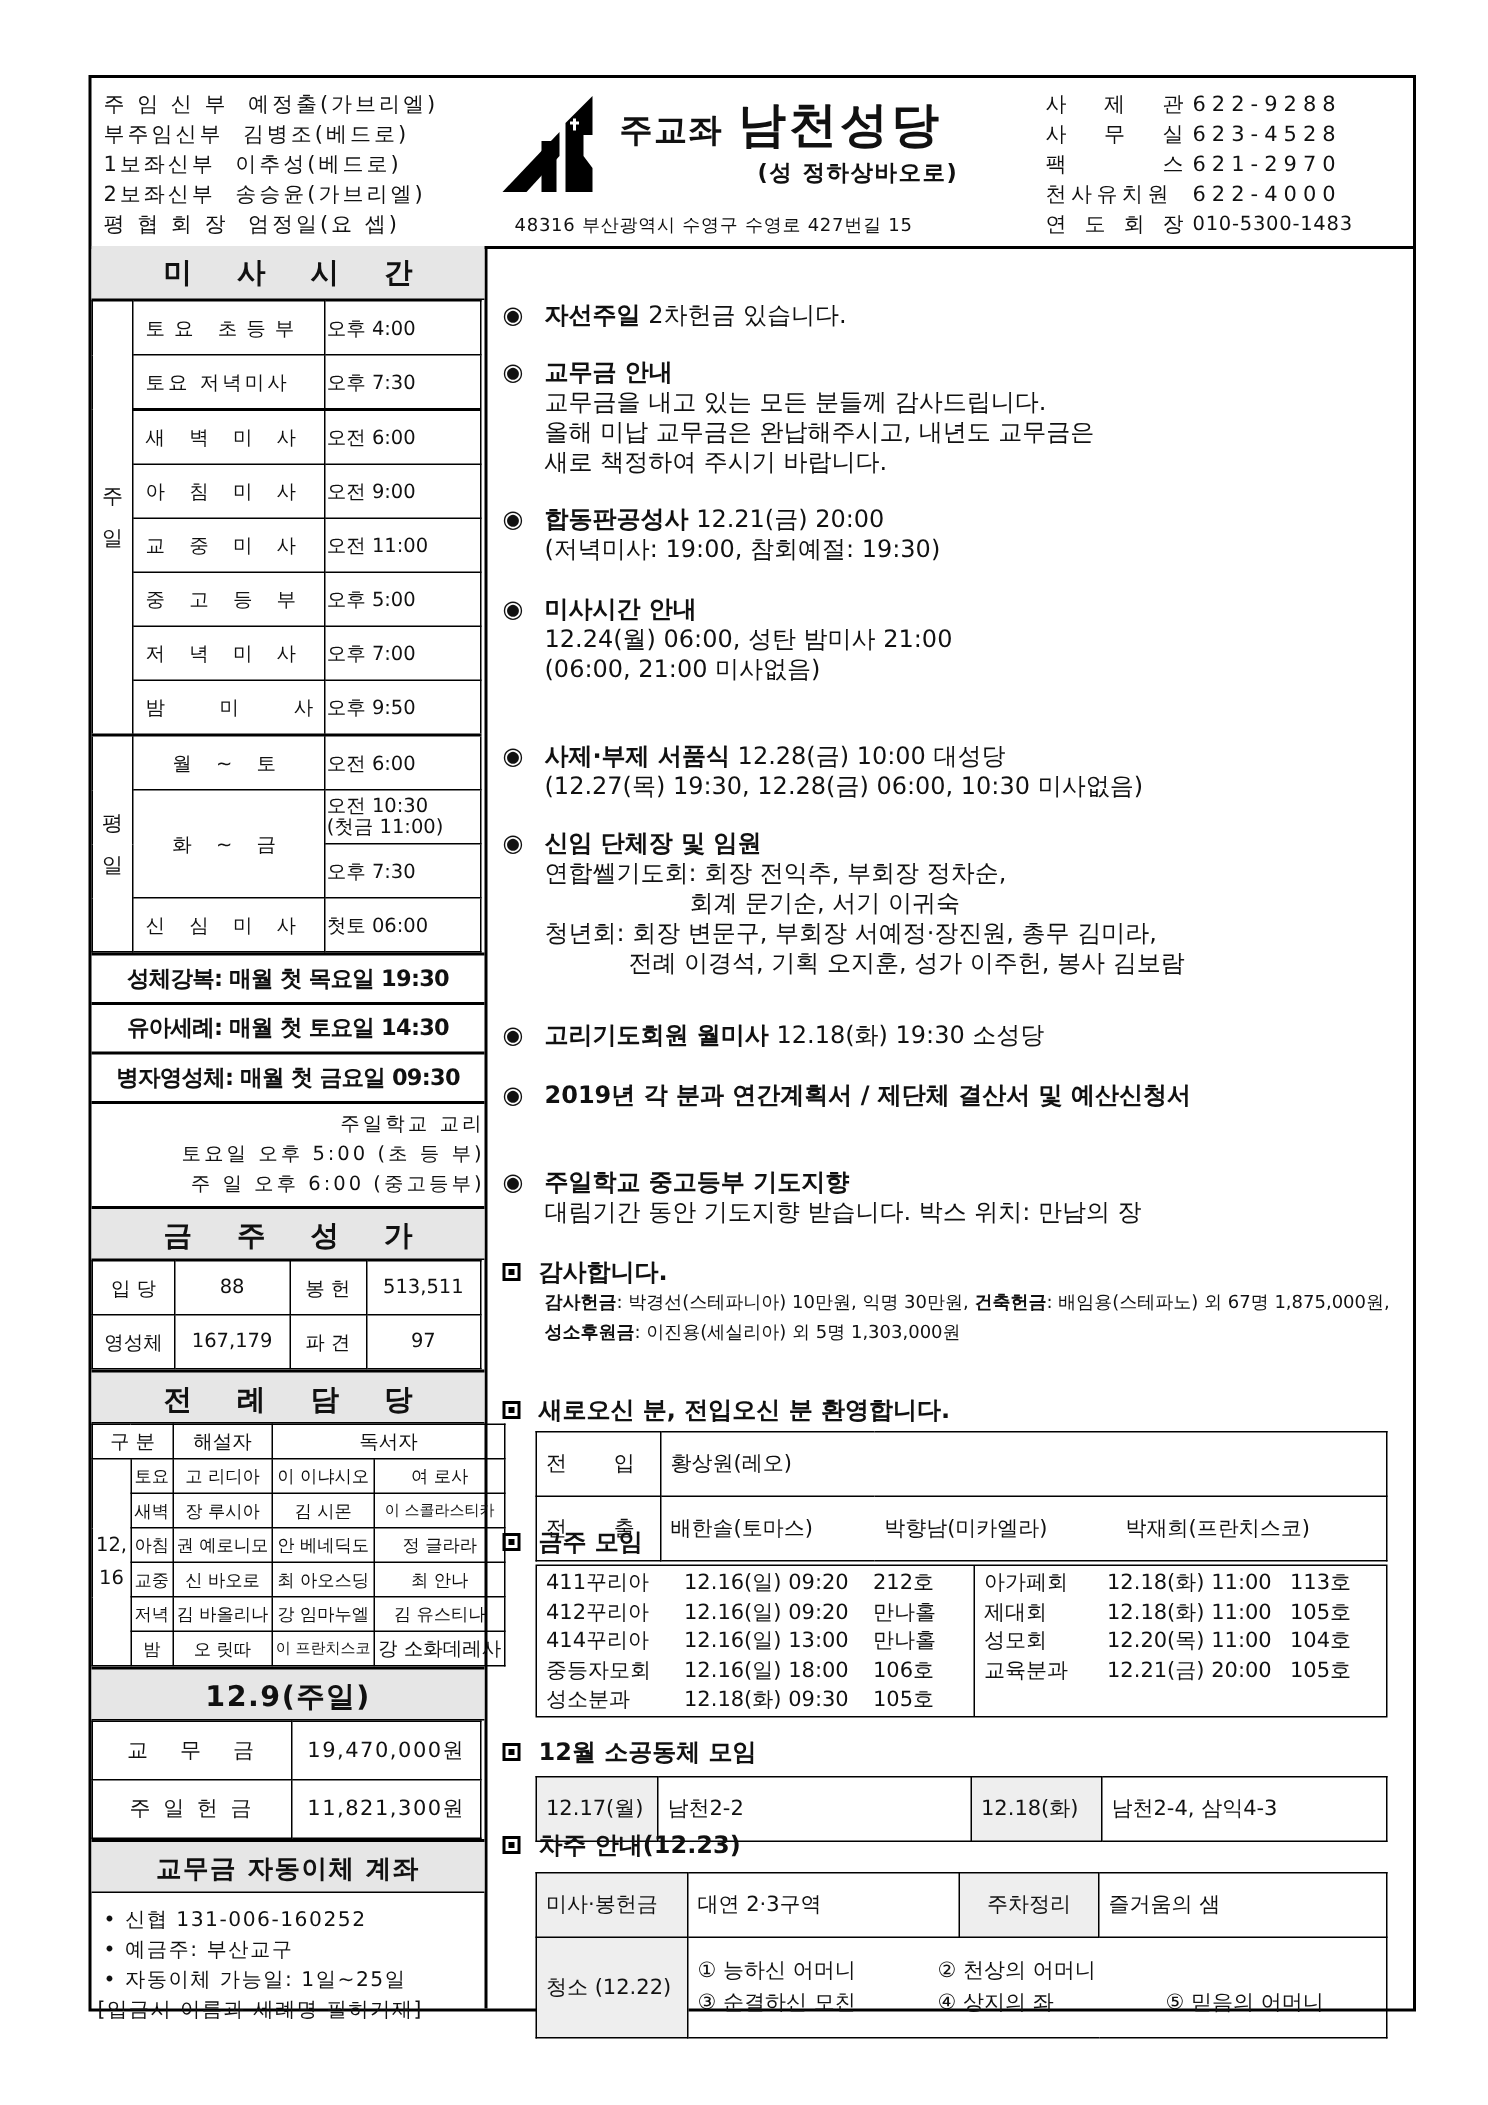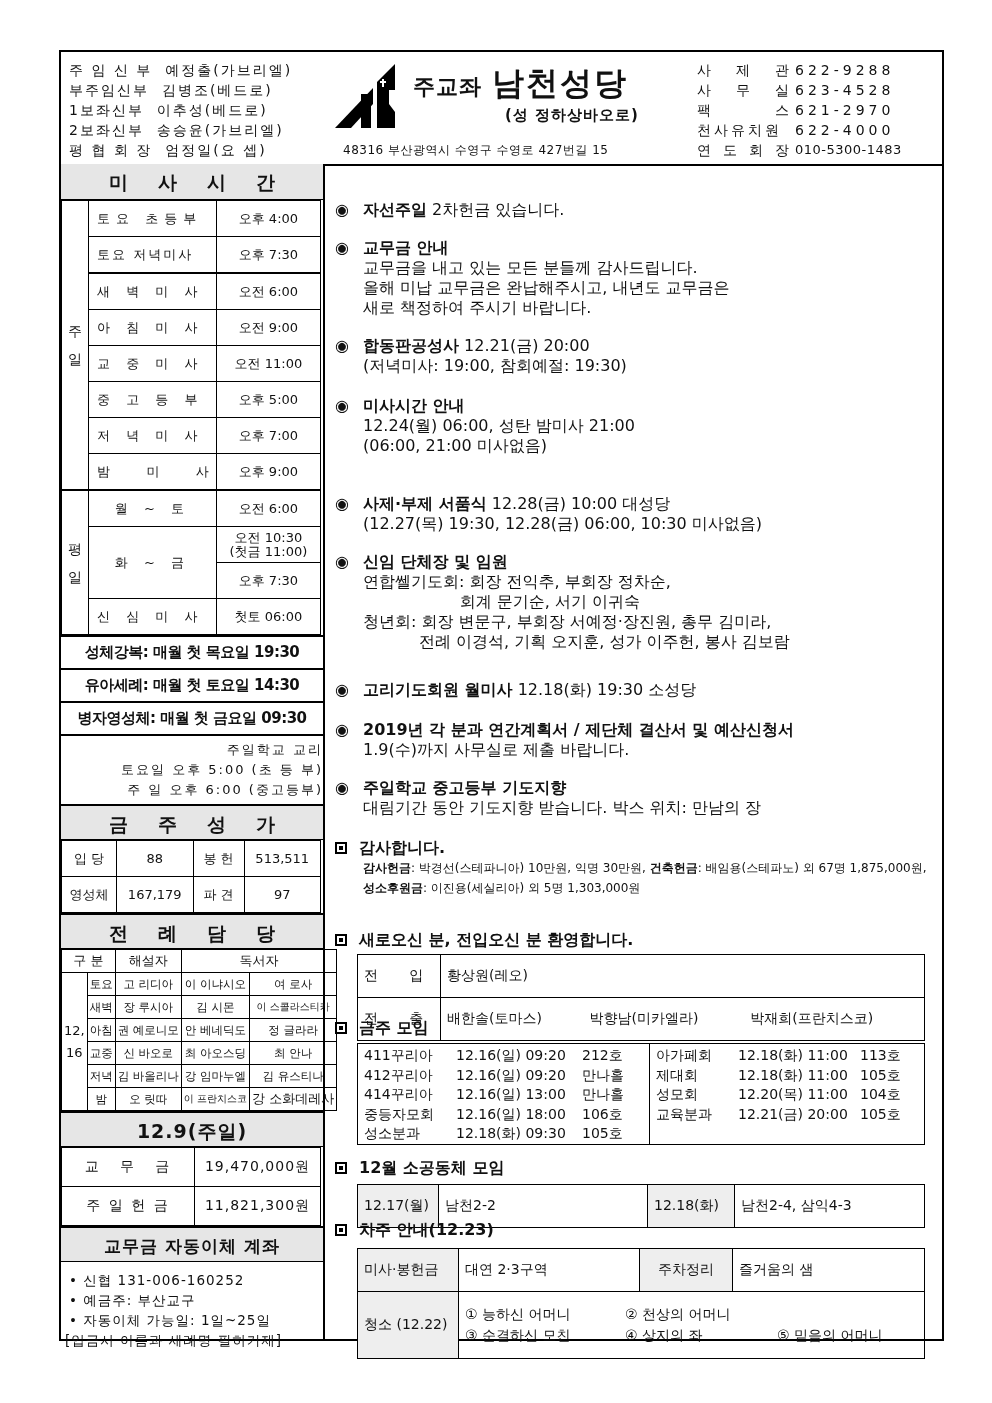--- a/index.html
+++ b/index.html
@@ -19,21 +19,21 @@
   .contacts .lbl { width:98px; display:flex; justify-content:space-between; padding-right:6px; box-sizing:border-box; }
   .contacts .val { letter-spacing:4px; }
   .contacts .val.small { letter-spacing:0.5px; font-size:13px; }
 
   .left { position:absolute; left:0; top:112px; width:262px; height:1175px; border-right:2px solid #000; }
   .box-title { background:#e6e6e6; text-align:center; font-weight:bold; font-size:19px; letter-spacing:30px; border-bottom:1px solid #000; height:36px; line-height:36px; padding-left:30px; box-sizing:border-box; }
   table { border-collapse:collapse; }
   .mass td { border:1px solid #000; font-size:13px; height:33px; }
   .mass .side { width:24px; text-align:center; font-size:14px; line-height:28px; }
   .mass .name { width:112px; padding-left:8px; letter-spacing:6px; }
-  .mass .time { text-align:center; }
+  .mass .time { }
   .bar { border-top:2px solid #000; height:31px; line-height:31px; text-align:center; font-weight:bold; font-size:15px; letter-spacing:-0.5px; }
   .school { border-top:2px solid #000; text-align:right; font-size:13px; line-height:20px; padding:4px 0; letter-spacing:2px; }
   .offering td { border:1px solid #000; height:33px; font-size:13px; text-align:center; }
   .liturgy td { border:1px solid #000; font-size:11.5px; height:22px; padding:0 2px; white-space:nowrap;text-align:center; }
   .fund td { border:1px solid #000; height:36px; font-size:14px; text-align:center; letter-spacing:2px; }
   .account { padding:8px 0 4px 8px; font-size:13.5px; line-height:20px; letter-spacing:1px; }
 
   .right { position:absolute; left:264px; top:112px; width:617px; height:1175px; }
   .item { position:absolute; left:10px; font-size:16px; line-height:20px; }
   .item .bul { display:inline-block; width:28px; }
@@ -145,21 +145,21 @@
       <tr>
             <td class="name">중 고 등 부</td>
             <td class="time">오후  5:00</td>
           </tr>
       <tr>
             <td class="name">저 녁 미 사</td>
             <td class="time">오후  7:00</td>
           </tr>
       <tr>
             <td class="name" style="white-space:pre">밤   미   사</td>
-            <td class="time">오후  9:00</td>
+            <td class="time">오후  9:50</td>
           </tr>
       <tr style="border-top:2px solid #000">
             <td class="side" rowspan="4" style="white-space:pre-line">평
 일</td>
           <td class="name" style="text-align:center;padding:0">월 ~ 토</td>
             <td class="time">오전  6:00</td>
           </tr>
       <tr>
             <td class="name" rowspan="2" style="text-align:center;padding:0">화 ~ 금</td>
           <td class="time" style="line-height:14px"><span>오전 10:30</span><br><span>(첫금 11:00)</span></td>
@@ -286,21 +286,21 @@
 
     <div class="item" style="top:330px"><span class="bul">◉</span><b>사제·부제 서품식</b><span> 12.28(금) 10:00 대성당</span>
       <div class="sub">(12.27(목) 19:30, 12.28(금) 06:00, 10:30 미사없음)</div></div>
 
     <div class="item" style="top:388px"><span class="bul">◉</span><b>신임 단체장 및 임원</b>
       <div class="sub" style="white-space:pre">연합쎌기도회: 회장 전익추, 부회장 정차순,</div><div class="sub" style="white-space:pre">                   회계 문기순, 서기 이귀숙</div><div class="sub" style="white-space:pre">청년회: 회장 변문구, 부회장 서예정·장진원, 총무 김미라,</div><div class="sub" style="white-space:pre">           전례 이경석, 기획 오지훈, 성가 이주헌, 봉사 김보람</div></div>
 
     <div class="item" style="top:516px"><span class="bul">◉</span><b>고리기도회원 월미사</b><span> 12.18(화) 19:30 소성당</span></div>
 
     <div class="item" style="top:556px"><span class="bul">◉</span><b>2019년 각 분과 연간계획서 / 제단체 결산서 및 예산신청서</b>
-      <div class="sub">1.9(수)까지 사무실로 제출 바랍니다.</div></div>
+      </div>
 
     <div class="item" style="top:614px"><span class="bul">◉</span><b>주일학교 중고등부 기도지향</b>
       <div class="sub">대림기간 동안 기도지향 받습니다. 박스 위치: 만남의 장</div></div>
 
     <div class="sec-title" style="top:674px"><span class="sq"></span><span>감사합니다.</span></div>
     <div style="position:absolute;left:38px;top:694px;width:570px;font-size:12px;line-height:20px">
       <b>감사헌금</b><span>: 박경선(스테파니아) 10만원, 익명 30만원, </span><b>건축헌금</b><span>: 배임용(스테파노) 외 67명 1,875,000원, </span><b>성소후원금</b><span>: 이진용(세실리아) 외 5명 1,303,000원</span>
     </div>
 
     <div class="sec-title" style="top:766px"><span class="sq"></span><span>새로오신 분, 전입오신 분 환영합니다.</span></div>

